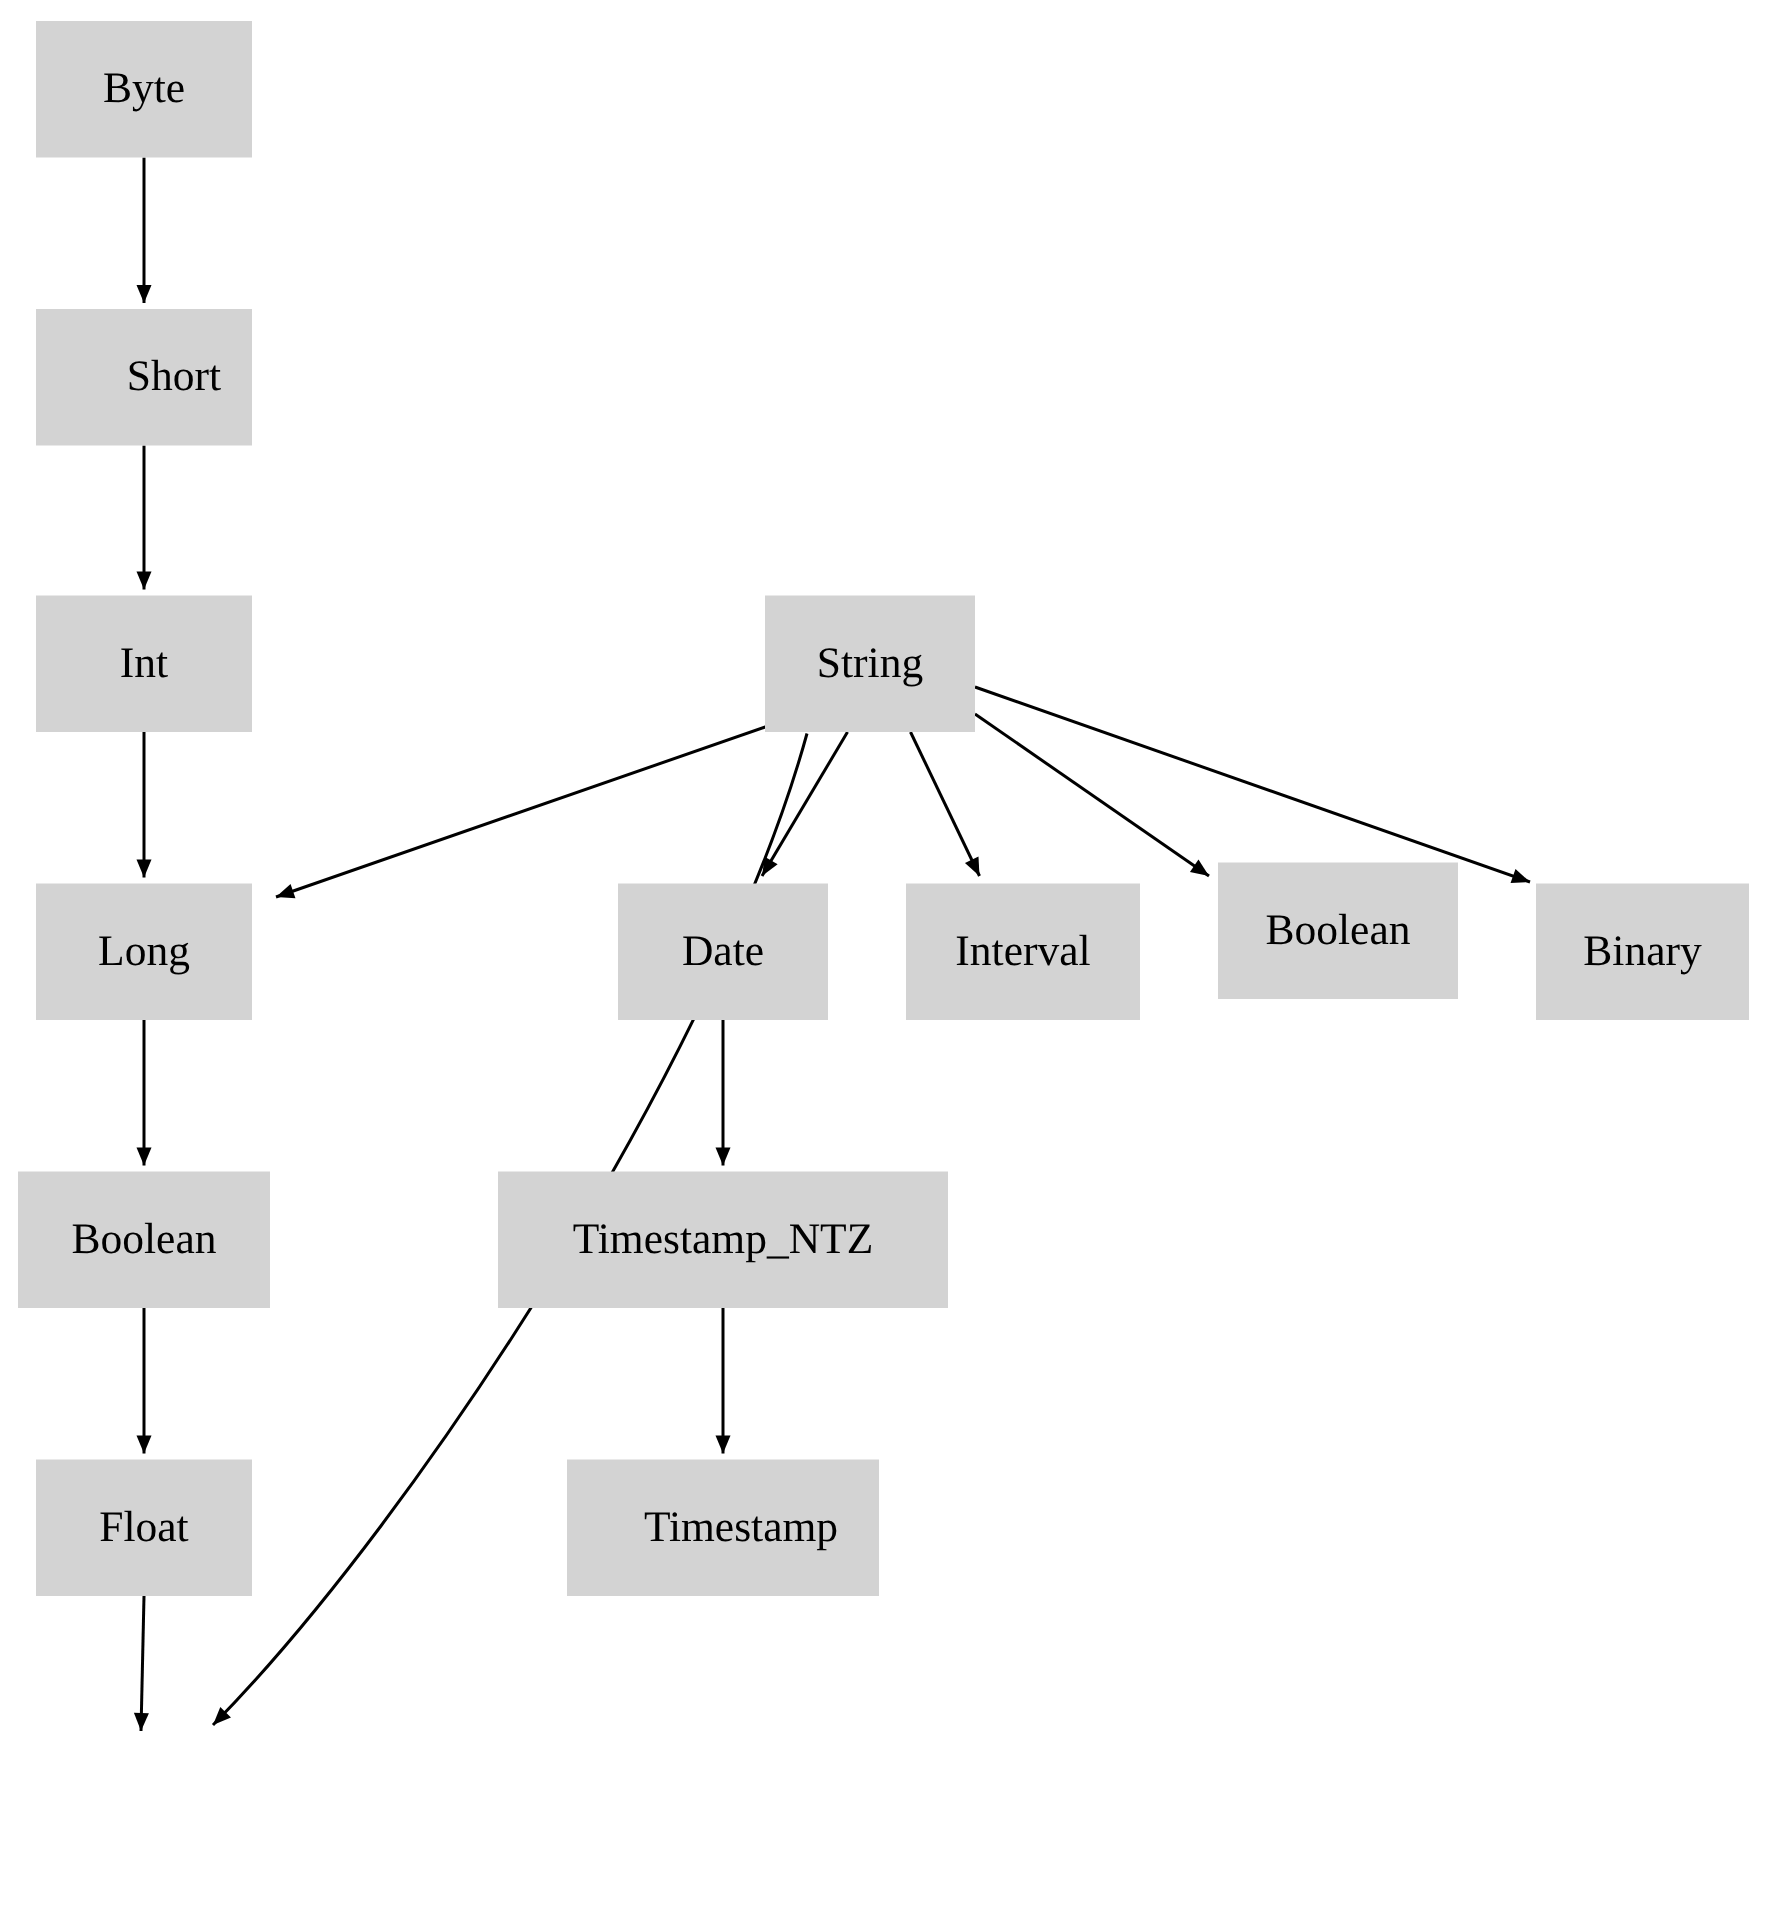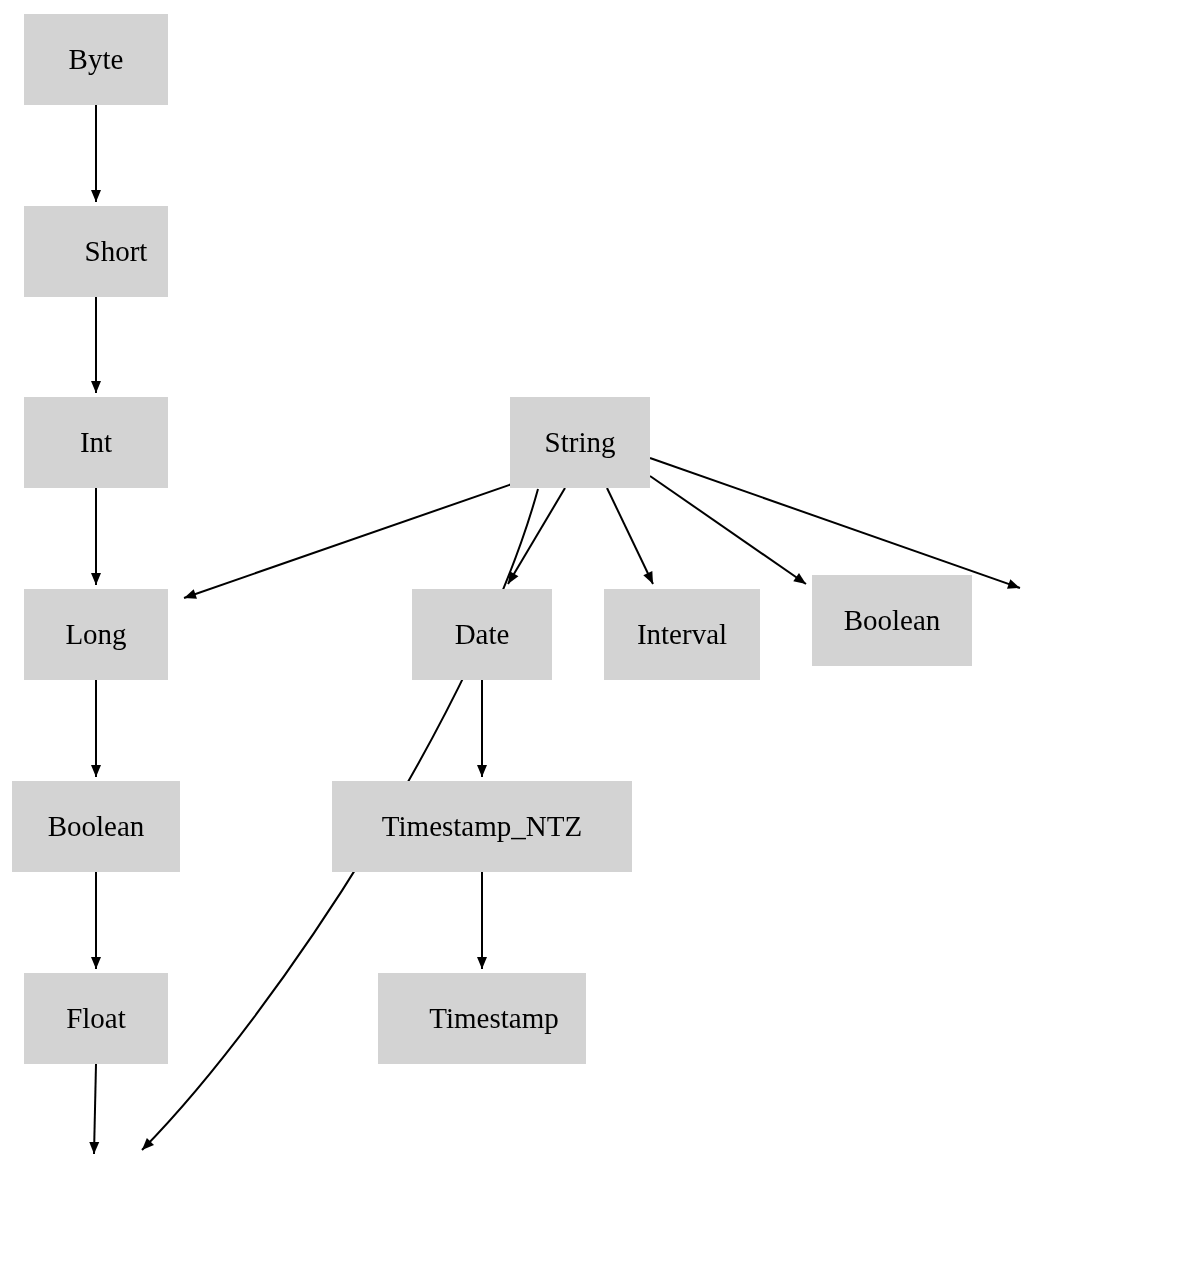--- a/index.html
+++ b/index.html
@@ -84,18 +84,19 @@
 
 
   <div class="node" style="left:510px; top:397px;  width:140px; height:91px;">String</div>
 
   <div class="node" style="left:412px; top:589px;  width:140px; height:91px;">Date</div>
 
   <div class="node" style="left:604px; top:589px;  width:156px; height:91px;">Interval</div>
 
   <div class="node" style="left:812px; top:575px;  width:160px; height:91px;">Boolean</div>
 
+  <div class="node" style="left:1024px; top:589px; width:142px; height:91px;">Binary</div>
 
   <div class="node" style="left:332px; top:781px;  width:300px; height:91px;">Timestamp_NTZ</div>
 
   <div class="node" style="left:378px; top:973px;  width:208px; height:91px;padding-left:24px;">Timestamp</div>
 
 </div>
 
 </body></html>

